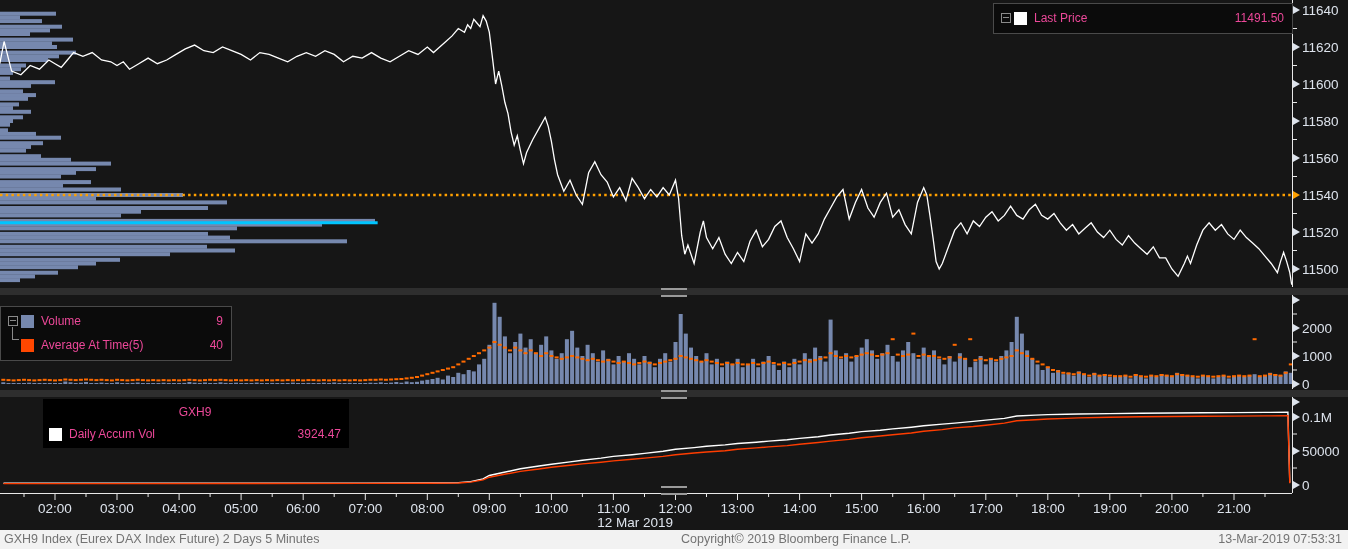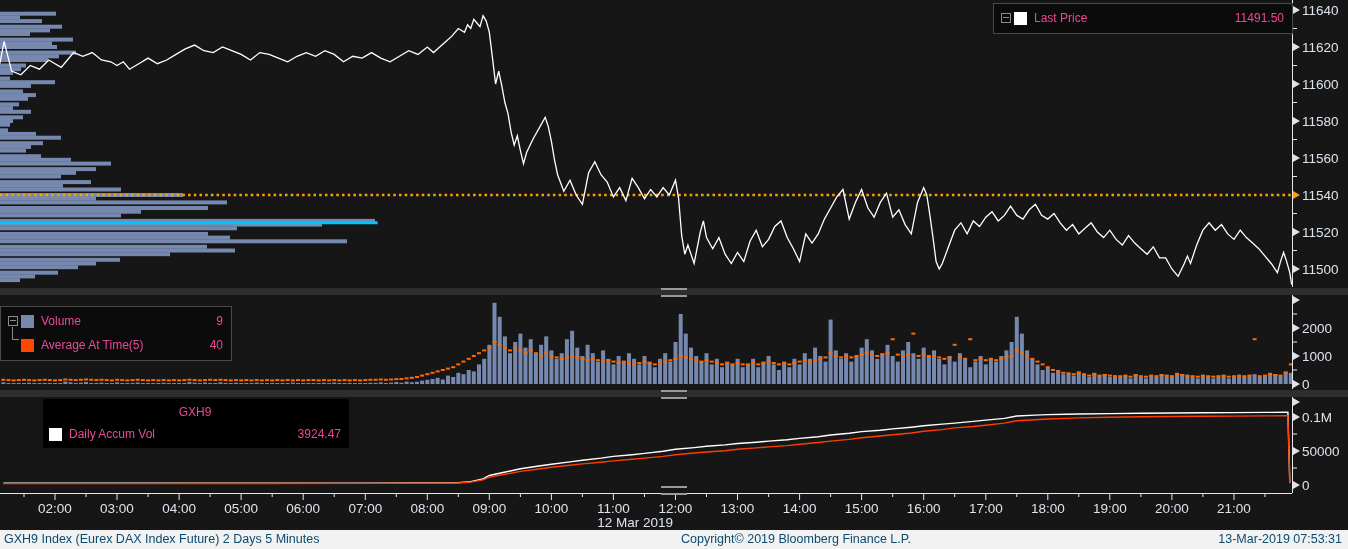--- a/index.html
+++ b/index.html
@@ -17,21 +17,21 @@
   .swatch{width:13px;height:13px;display:inline-block;margin-right:7px;flex:0 0 auto;}
   .lval{margin-left:auto;padding-left:18px;}
   .dashes{margin-left:8px;letter-spacing:1px;}
   .tree-col{width:14px;flex:0 0 auto;position:relative;height:24px;}
   .tbox{position:absolute;left:1px;top:7px;width:8px;height:8px;border:1px solid #8a8a8a;}
   .tbox::after{content:"";position:absolute;left:1px;top:3px;width:6px;height:1px;background:#8a8a8a;}
   .tstem{position:absolute;left:5px;top:17px;width:6px;height:12px;
          border-left:1px solid #8a8a8a;border-bottom:1px solid #8a8a8a;}
   .ltitle{text-align:center;height:22px;line-height:22px;}
   #status-bar{position:absolute;left:0;top:530px;width:1348px;height:19px;background:#f2f2f2;
-              color:#0c4a6e;font-size:12.5px;z-index:8;}
+              color:#737373;font-size:12.5px;z-index:8;}
   #status-bar span{position:absolute;top:2px;white-space:nowrap;}
 </style>
 </head>
 <body>
 
 <div id="chart-root">
 
   <svg id="price-svg" style="left:0;top:0;" width="1292" height="287">
       <rect x="0" y="11.7" width="56" height="4" fill="#7688ae"></rect>
       <rect x="0" y="15.4" width="20" height="4" fill="#7688ae"></rect>

